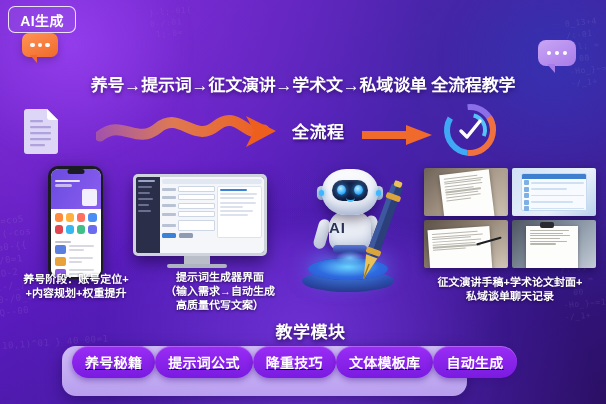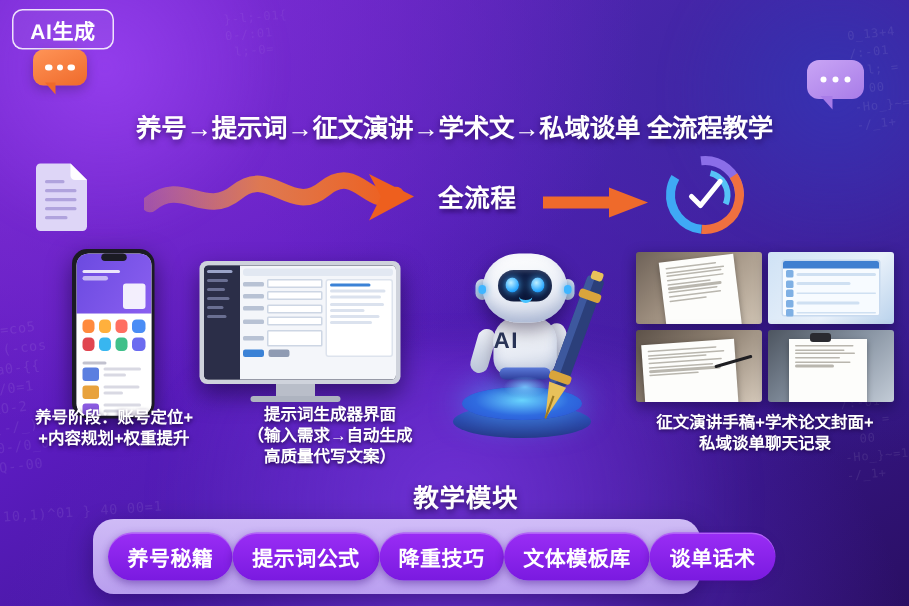--- a/index.html
+++ b/index.html
@@ -215,23 +215,24 @@
     font-size:17px;font-weight:900;color:#ffffff;letter-spacing:.5px;
     text-shadow:0 2px 5px rgba(25,4,60,.8);
     padding-left:15px;
   }
 
   
   .pillbar{
     position:absolute;left:62px;top:346px;width:405px;height:50px;
     border-radius:14px;
     background:linear-gradient(180deg,rgba(214,196,250,.95),rgba(196,172,245,.9));
-    display:flex;align-items:center;justify-content:space-between;
+    display:flex;align-items:flex-start;justify-content:space-between;
     padding:0 10px;box-sizing:border-box;
     box-shadow:0 5px 16px rgba(15,0,50,.4);
+    text-decoration:underline;
   }
   .pill{
     height:32px;padding:0 13px;border-radius:16px;
     background:linear-gradient(180deg,#9a2df5,#7a1ae0);
     color:#fff;font-size:14px;font-weight:800;letter-spacing:.3px;
     display:flex;align-items:center;justify-content:center;
     box-shadow:0 2px 6px rgba(60,10,130,.45),inset 0 1px 0 rgba(255,255,255,.25);
     white-space:nowrap;cursor:pointer;
   }
 </style>
@@ -533,16 +534,16 @@
   <div class="cap cap-right" style="white-space:pre-line">征文演讲手稿+学术论文封面+
 私域谈单聊天记录</div>
 
   <div class="mod-title">教学模块</div>
 
   <div class="pillbar">
     <div class="pill">养号秘籍</div>
     <div class="pill">提示词公式</div>
     <div class="pill">降重技巧</div>
     <div class="pill">文体模板库</div>
-    <div class="pill">谈单话术</div>
+    <div class="pill">自动生成</div>
   </div>
 
 </div>
 
 </body></html>

